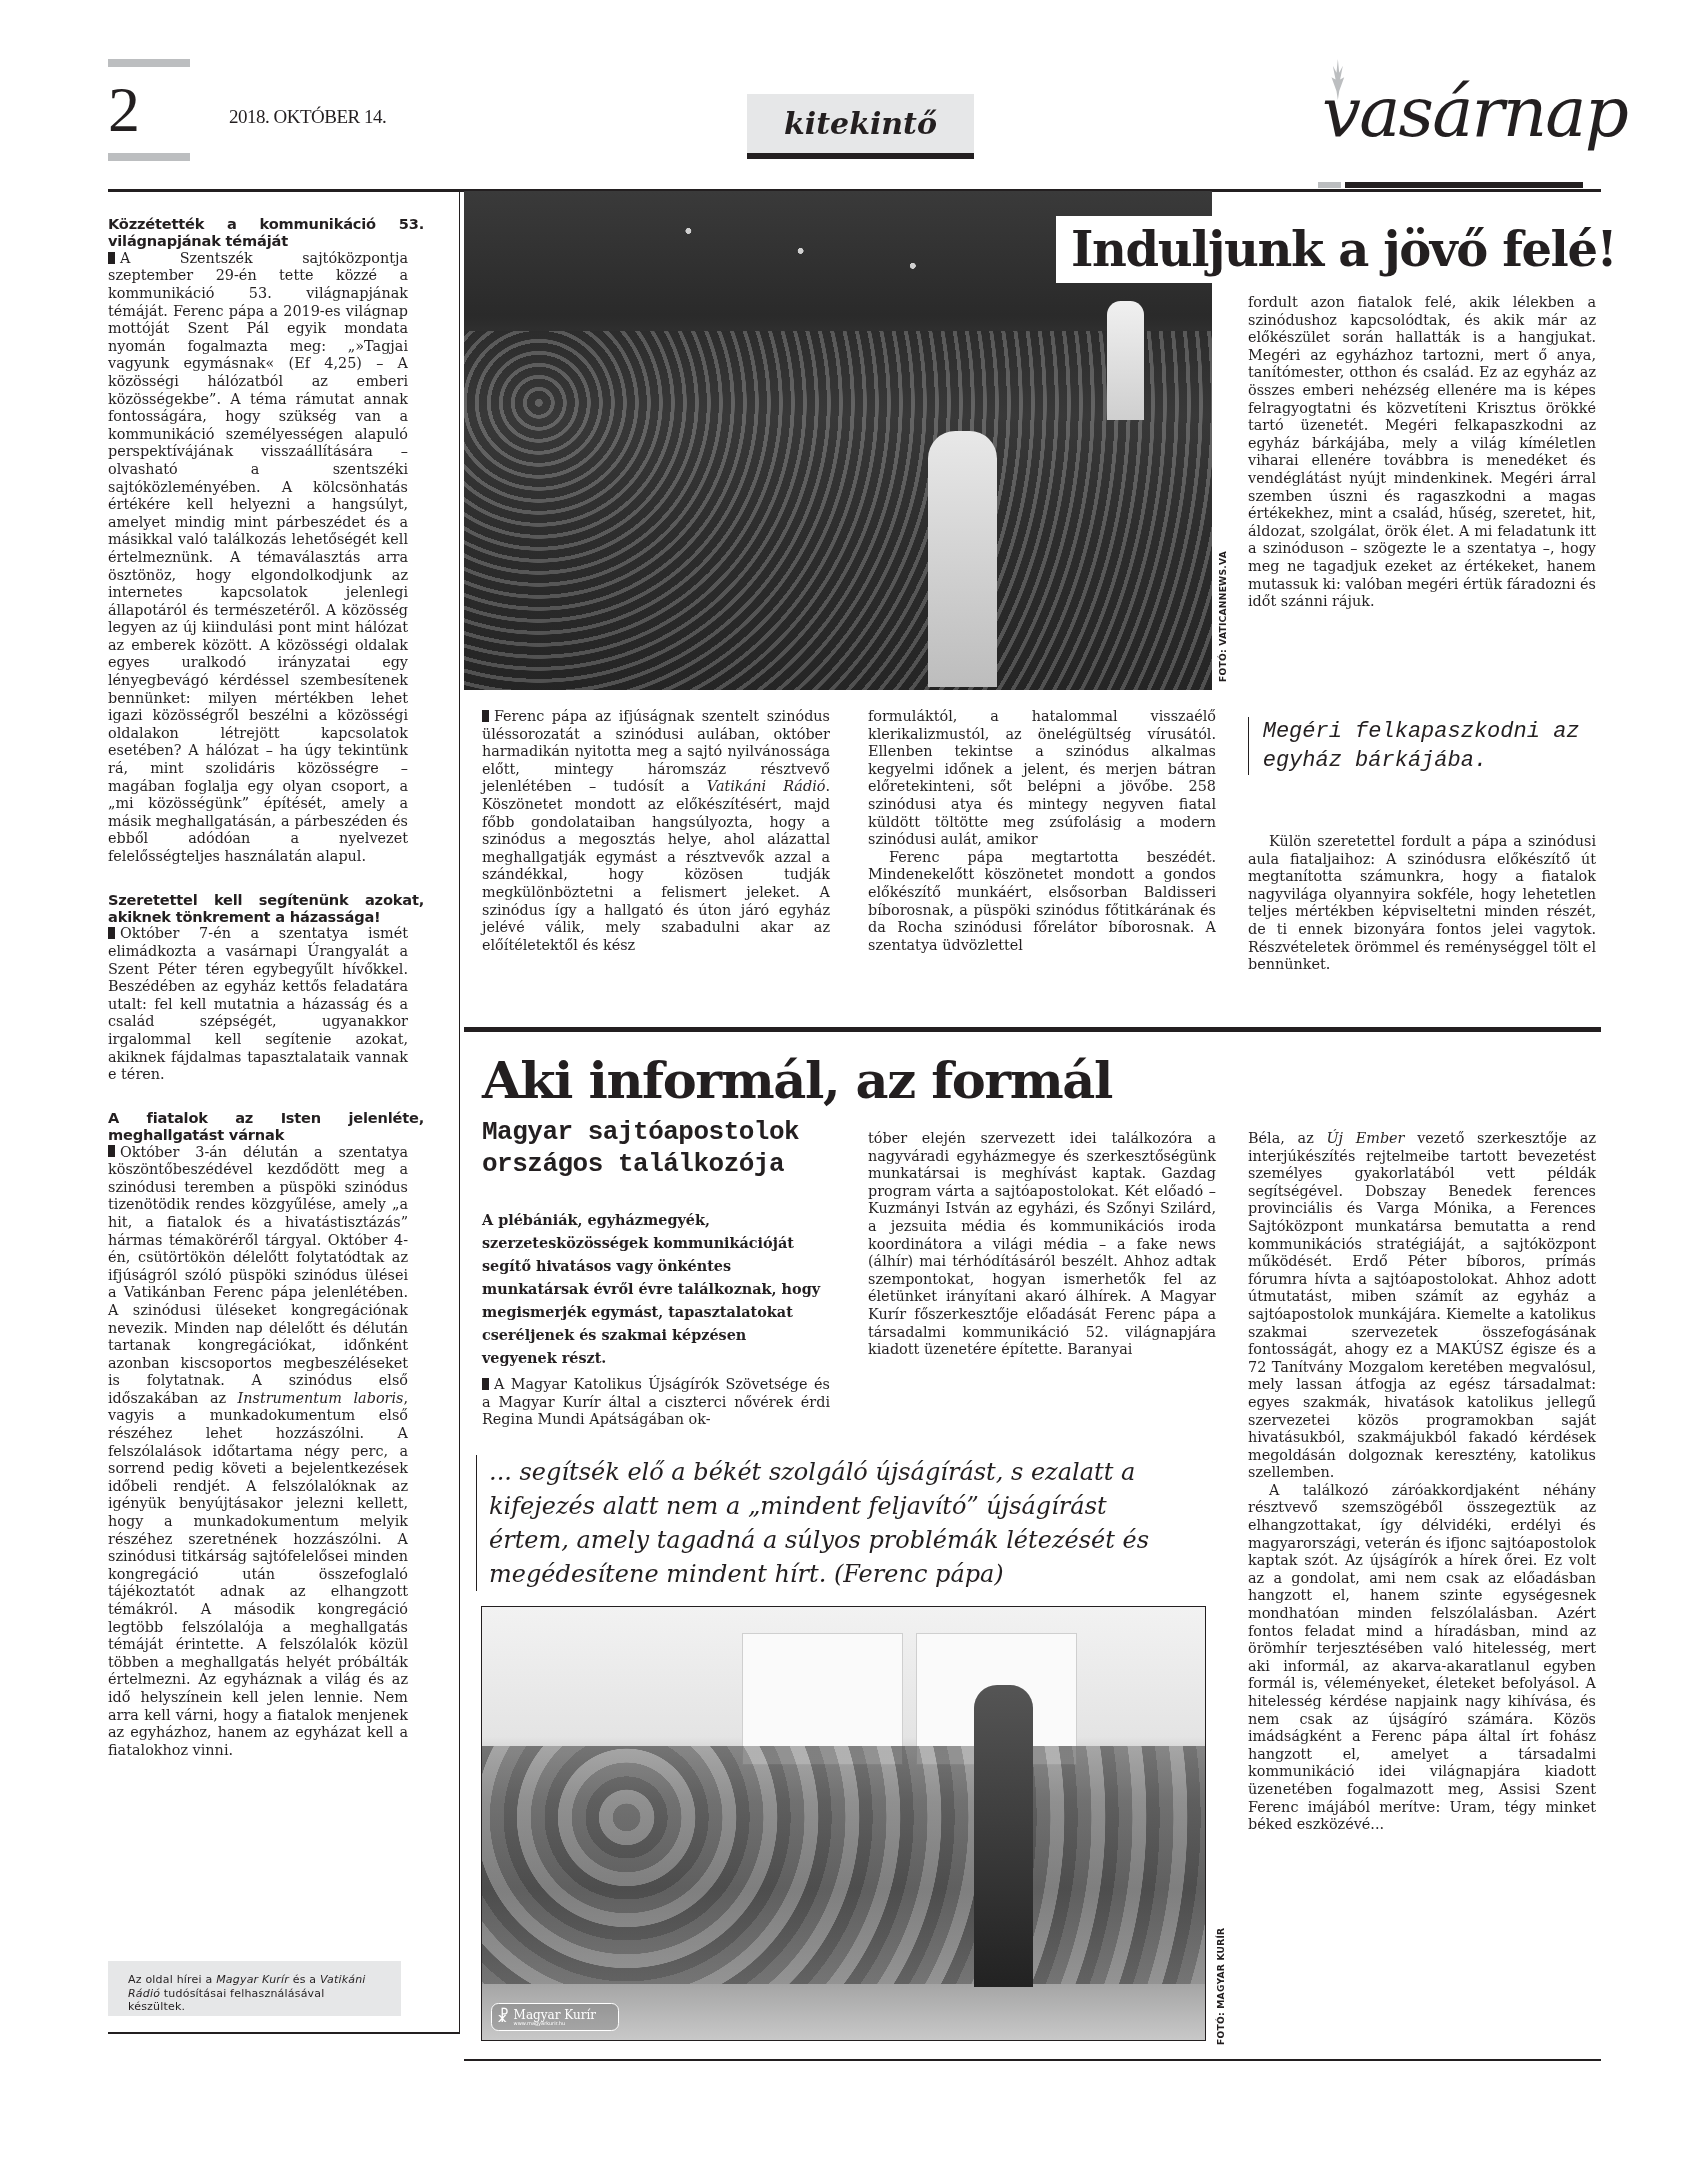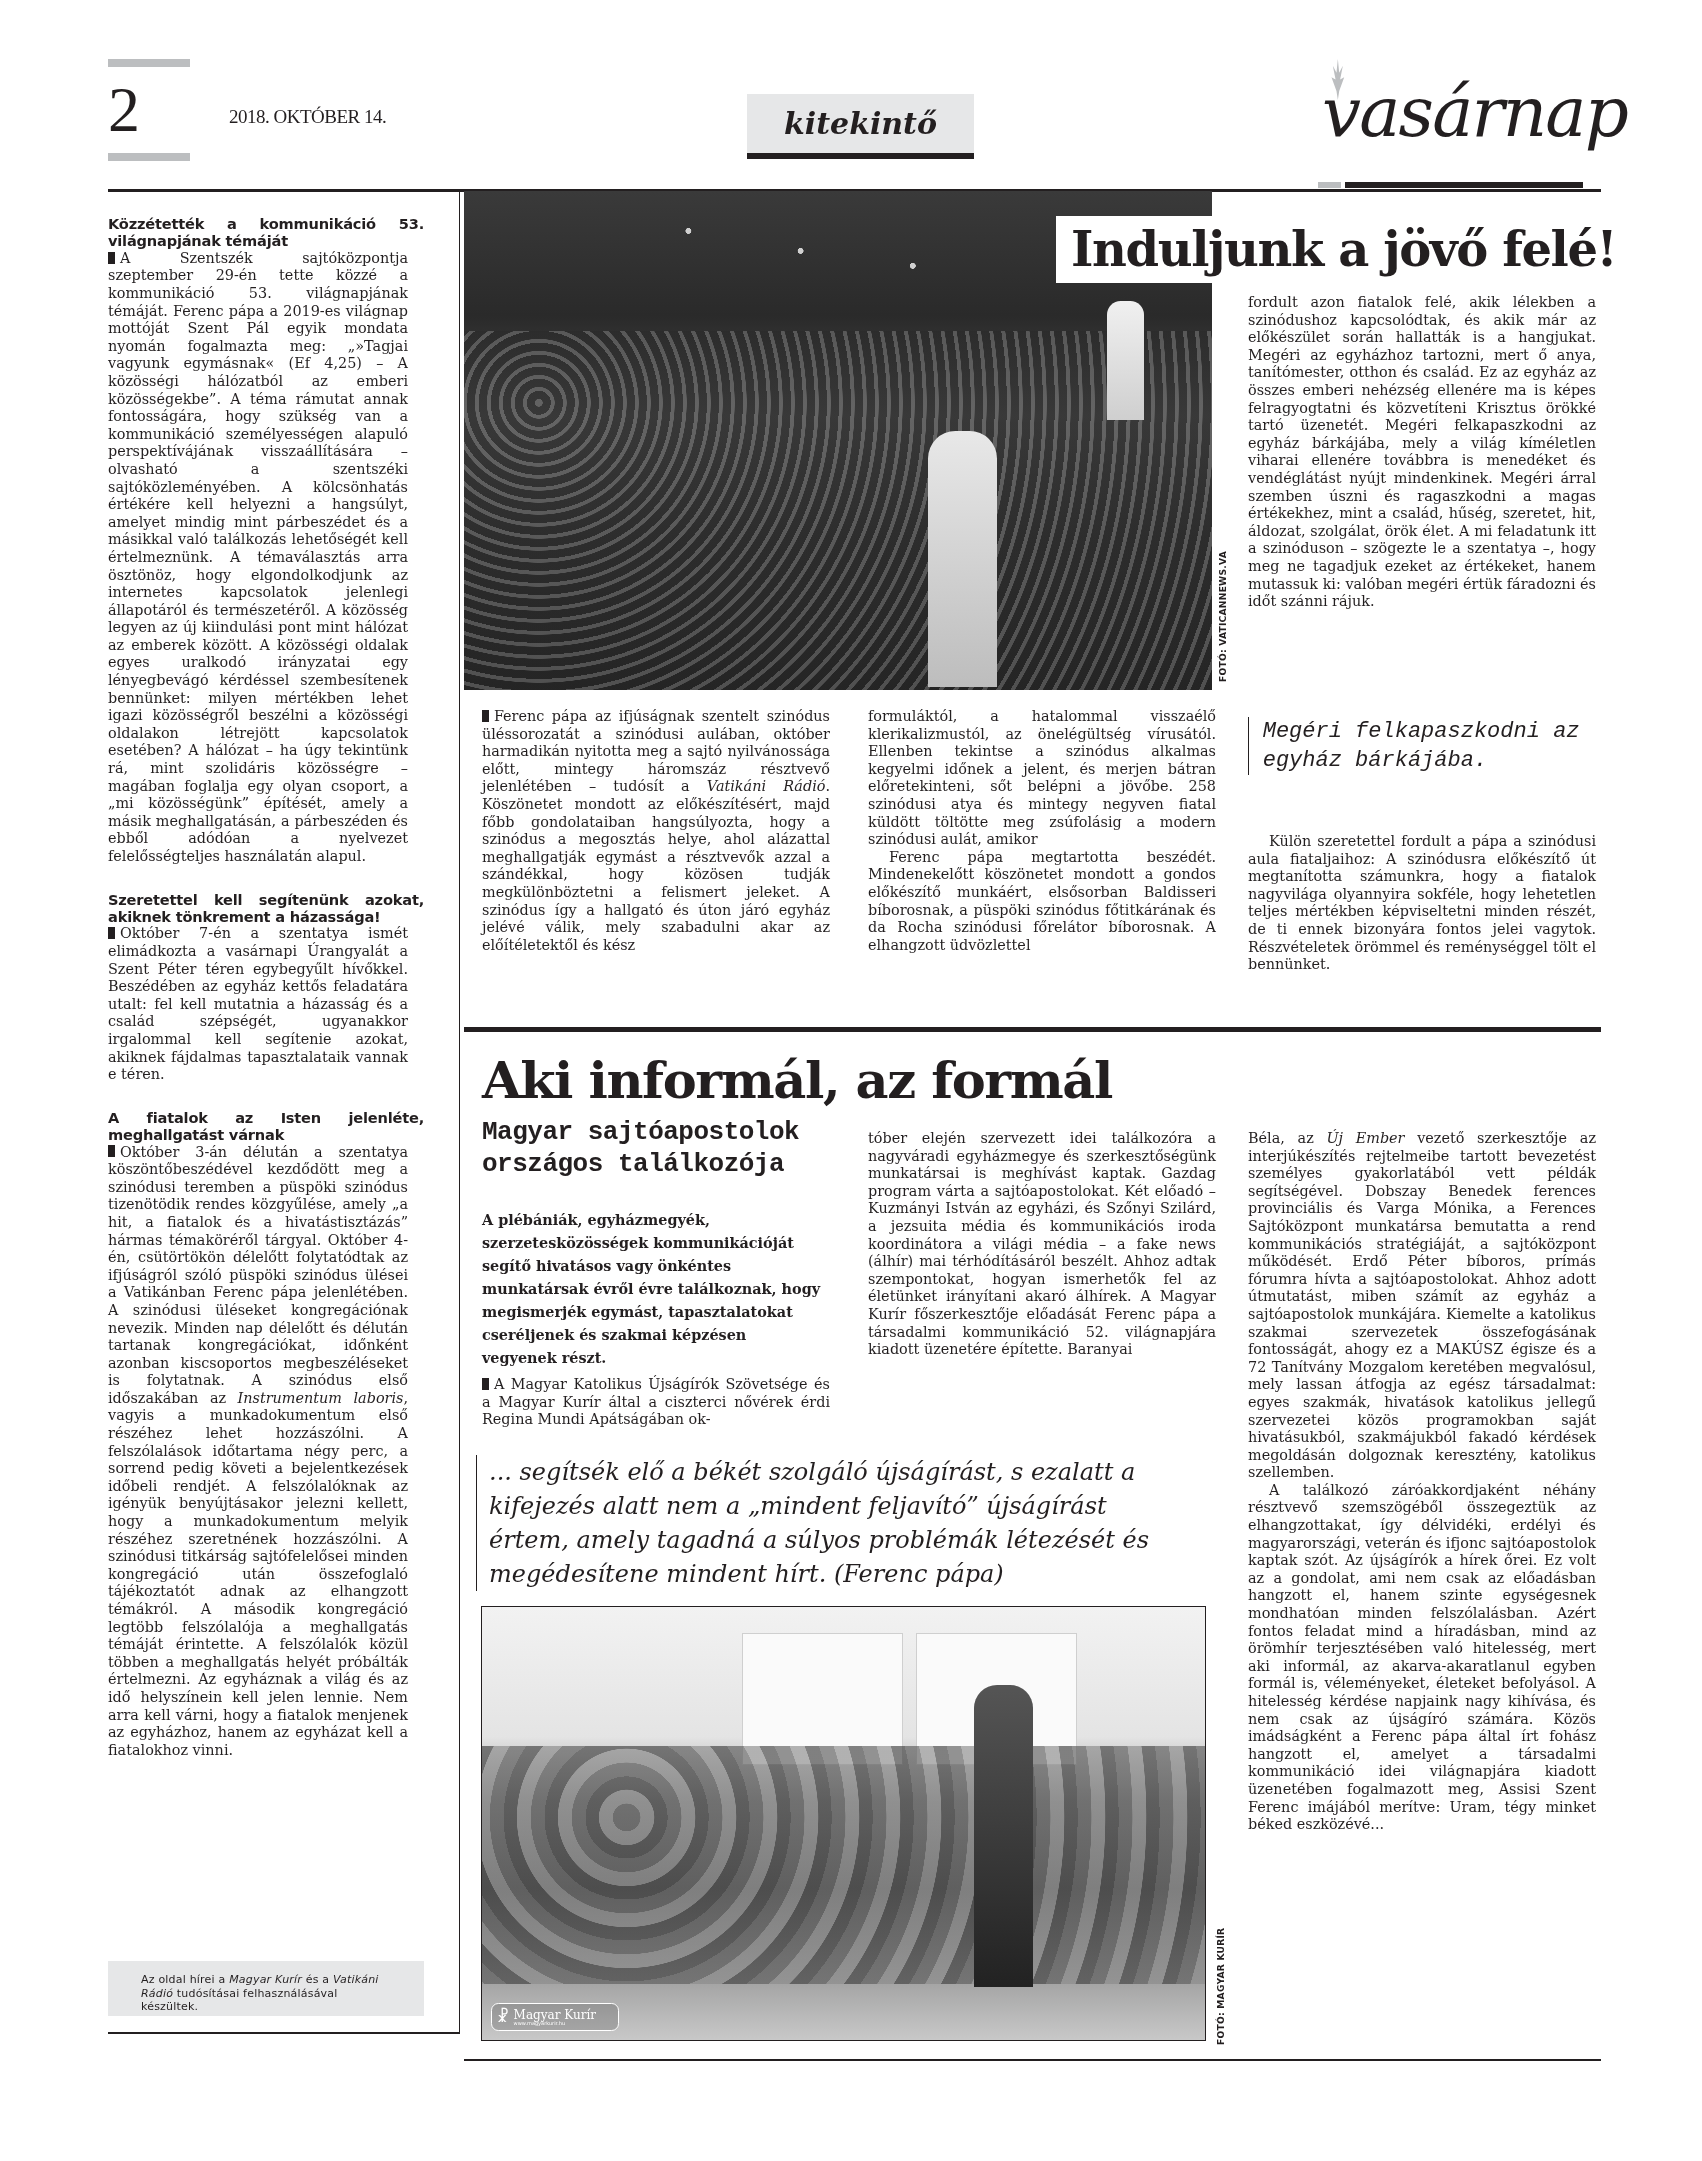--- a/index.html
+++ b/index.html
@@ -14,21 +14,21 @@
   .logo-mark { position: absolute; left: 1331px; top: 59px; width: 13.7px; height: 41px; }
   .logo-rule { position: absolute; left: 1345px; top: 182px; width: 238px; height: 6.4px; background: #231f20; }
   .logo-rule-grey { position: absolute; left: 1318px; top: 182px; width: 23px; height: 6.4px; background: #bcbec0; }
   .top-rule { position: absolute; left: 108px; top: 189px; width: 1493px; height: 2.7px; background: #231f20; }
 
   
   .left-col { position: absolute; left: 108px; top: 215px; width: 316px; font-family: "DejaVu Serif", serif; font-size: 14.4px; line-height: 17.6px; text-align: justify; hyphens: manual; }
   .left-col h3 { font-family: "DejaVu Sans", sans-serif; font-weight: bold; font-size: 14.6px; line-height: 17.4px; margin: 0; letter-spacing: -0.2px; }
   .left-col p { margin: 0 16px 25px 0; }
   .sq { display: inline-block; width: 7.3px; height: 12px; background: #231f20; margin-right: 4.6px; vertical-align: -0.9px; }
-  .credit-box { position: absolute; left: 108px; top: 1961px; width: 316px; height: 55px; background: #e6e7e8; font-family: "DejaVu Sans", sans-serif; font-size: 11px; line-height: 13.7px; padding: 12px 33px; box-sizing: border-box; letter-spacing: 0.2px; }
+  .credit-box { position: absolute; left: 108px; top: 1961px; width: 293px; height: 55px; background: #e6e7e8; font-family: "DejaVu Sans", sans-serif; font-size: 11px; line-height: 13.7px; padding: 12px 20px; box-sizing: border-box; letter-spacing: 0.2px; }
   .left-bottom-rule { position: absolute; left: 108px; top: 2032px; width: 352px; height: 2.3px; background: #231f20; }
   .col-divider { position: absolute; left: 459px; top: 191px; width: 1.4px; height: 1843px; background: #231f20; }
 
   
   .photo-synod { position: absolute; left: 464px; top: 191px; width: 748px; height: 499px; background:
       radial-gradient(circle at 30% 8%, #d0d0d0 0 2.7px, transparent 3.2px),
       radial-gradient(circle at 45% 12%, #d0d0d0 0 2.7px, transparent 3.2px),
       radial-gradient(circle at 60% 15%, #d0d0d0 0 2.7px, transparent 3.2px),
       linear-gradient(180deg, #3a3a3a 0%, #2a2a2a 25%, #4a4a4a 45%, #303030 70%, #1e1e1e 100%); overflow: hidden; }
   .photo-synod .crowd { position: absolute; left: 0; top: 28%; width: 100%; height: 72%; background:
@@ -109,21 +109,21 @@
 </div>
 <div class="headline-box"></div>
 <h1 class="headline-top" style="margin:0;">Induljunk a jövő felé!</h1>
 <div class="photo-credit-v" style="left:1217px; top:682px;">FOTÓ: VATICANNEWS.VA</div>
 
 <div class="body-text" style="left:482px; top:708px; width:348px;">
   <p><span class="sq"></span><span>Ferenc pápa az ifjúságnak szentelt szinódus üléssorozatát a szinódusi aulában, október harmadikán nyitotta meg a sajtó nyilvánossága előtt, mintegy háromszáz résztvevő jelenlétében – tudósít a </span><i>Vatikáni Rádió</i><span>. Köszönetet mondott az előkészítésért, majd főbb gondolataiban hangsúlyozta, hogy a szinódus a megosztás helye, ahol alázattal meghallgatják egymást a résztvevők azzal a szándékkal, hogy közösen tudják megkülönböztetni a felismert jeleket. A szinódus így a hallgató és úton járó egyház jelévé válik, mely szabadulni akar az előítéletektől és kész</span></p>
 </div>
 <div class="body-text" style="left:868px; top:708px; width:348px;">
   <p>formuláktól, a hatalommal visszaélő klerikalizmustól, az önelégültség vírusától. Ellenben tekintse a szinódus alkalmas kegyelmi időnek a jelent, és merjen bátran előretekinteni, sőt belépni a jövőbe. 258 szinódusi atya és mintegy negyven fiatal küldött töltötte meg zsúfolásig a modern szinódusi aulát, amikor</p>
-  <p class="indent">Ferenc pápa megtartotta beszédét. Mindenekelőtt köszönetet mondott a gondos előkészítő munkáért, elsősorban Baldisseri bíborosnak, a püspöki szinódus főtitkárának és da Rocha szinódusi főrelátor bíborosnak. A elhangzott üdvözlettel</p>
+  <p class="indent">Ferenc pápa megtartotta beszédét. Mindenekelőtt köszönetet mondott a gondos előkészítő munkáért, elsősorban Baldisseri bíborosnak, a püspöki szinódus főtitkárának és da Rocha szinódusi főrelátor bíborosnak. A szentatya üdvözlettel</p>
 </div>
 <div class="body-text" style="left:1248px; top:294px; width:348px;">
   <p>fordult azon fiatalok felé, akik lélekben a szinódushoz kapcsolódtak, és akik már az előkészület során hallatták is a hangjukat. Megéri az egyházhoz tartozni, mert ő anya, tanítómester, otthon és család. Ez az egyház az összes emberi nehézség ellenére ma is képes felragyogtatni és közvetíteni Krisztus örökké tartó üzenetét. Megéri felkapaszkodni az egyház bárkájába, mely a világ kíméletlen viharai ellenére továbbra is menedéket és vendéglátást nyújt mindenkinek. Megéri árral szemben úszni és ragaszkodni a magas értékekhez, mint a család, hűség, szeretet, hit, áldozat, szolgálat, örök élet. A mi feladatunk itt a szinóduson – szögezte le a szentatya –, hogy meg ne tagadjuk ezeket az értékeket, hanem mutassuk ki: valóban megéri értük fáradozni és időt szánni rájuk.</p>
 </div>
 <div class="pull-quote">Megéri felkapaszkodni az egyház bárkájába.</div>
 <div class="body-text" style="left:1248px; top:805px; width:348px;margin-top:28px;">
   <p class="indent">Külön szeretettel fordult a pápa a szinódusi aula fiataljaihoz: A szinódusra előkészítő út megtanította számunkra, hogy a fiatalok nagyvilága olyannyira sokféle, hogy lehetetlen teljes mértékben képviseltetni minden részét, de ti ennek bizonyára fontos jelei vagytok. Részvételetek örömmel és reménységgel tölt el bennünket.</p>
 </div>
 
 <div class="mid-rule"></div>

